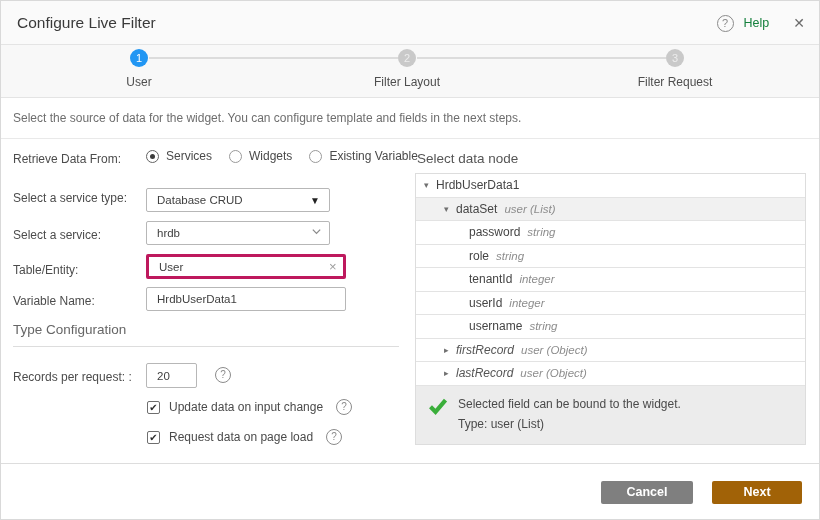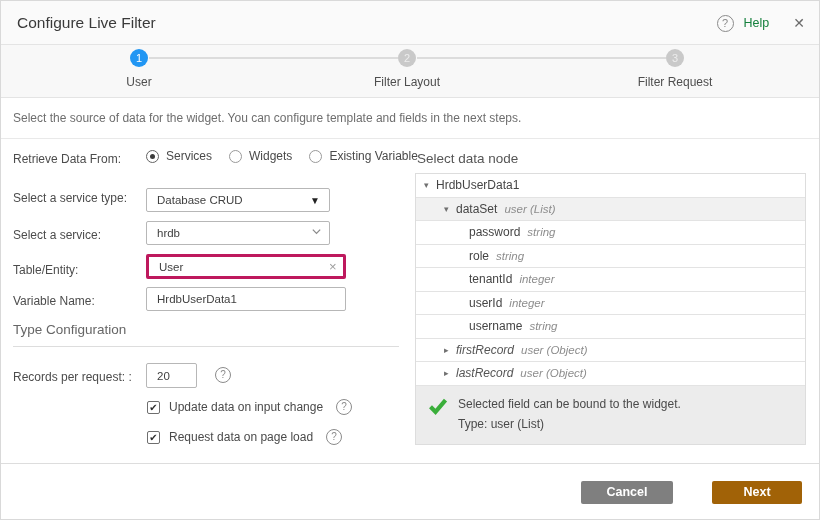--- a/index.html
+++ b/index.html
@@ -101,21 +101,21 @@
   .tmsg { background:#ececec; display:flex; padding:8px 10px 10px 10px; }
   .tmsg .chk { width:20px; height:20px; flex:none; margin:2px 10px 0 2px; }
   .tmsg-lines { font-size:12px; color:#4a4a4a; line-height:20px; }
   
   .foot-div { position:absolute; left:0; top:462px; width:100%; height:1px; background:#ddd; }
   .btn {
     position:absolute; top:480px; height:23px; border:none; border-radius:2px;
     color:#fff; font-size:12.5px; font-weight:bold; text-align:center; line-height:23px;
     cursor:pointer; font-family:"Liberation Sans", sans-serif;
   }
-  .btn-cancel { left:580px; width:92px; background:#7f7f7f; }
+  .btn-cancel { left:600px; width:92px; background:#7f7f7f; }
   .btn-next { left:711px; width:90px; background:#a16207; }
 </style>
 </head>
 <body>
 
 <div id="dialog">
 
   <div class="hdr">
     <div class="hdr-title">Configure Live Filter</div>
     <div class="hdr-right">

